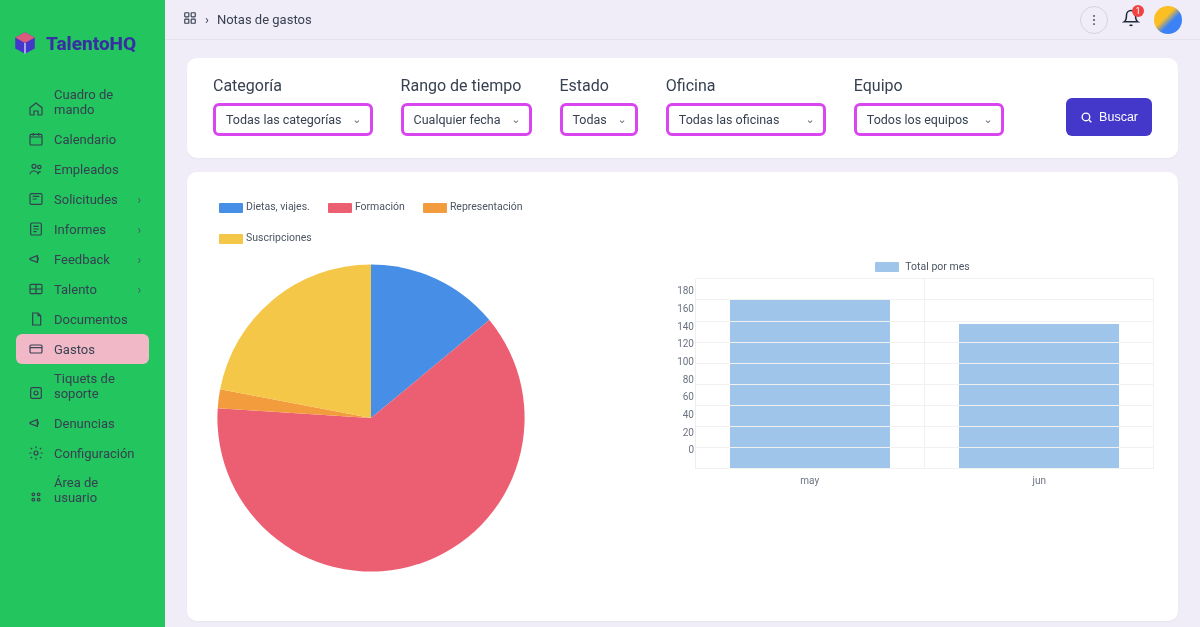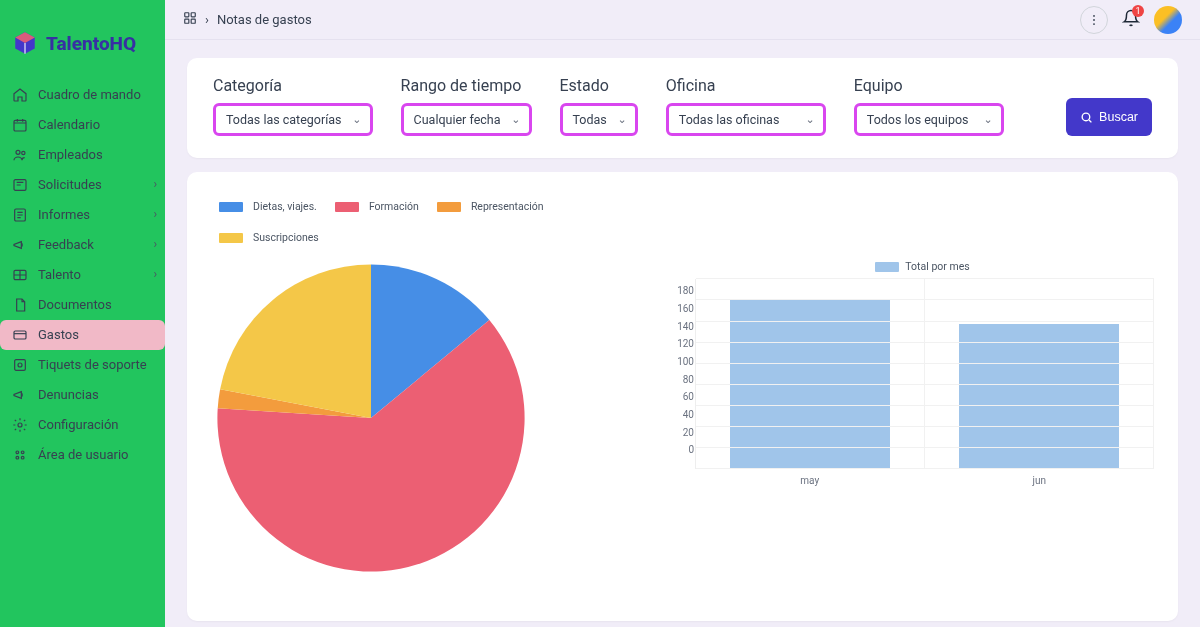--- a/index.html
+++ b/index.html
@@ -1,20 +1,20 @@
 <!DOCTYPE html>
 <html><head>
 <meta charset="utf-8">
 <style>
   * { box-sizing: border-box; margin: 0; padding: 0; }
   body { font-family: -apple-system, BlinkMacSystemFont, "Segoe UI", Roboto, sans-serif; background: #f1edf8; color: #1f2937; font-size: 13px; height: 627px; width: 1200px; overflow: hidden; display: flex; }
   .sidebar { width: 165px; background: #22c55e; display: flex; flex-direction: column; padding-top: 20px; }
   .logo { display: flex; align-items: center; gap: 8px; padding: 10px 12px 24px; font-weight: 800; font-size: 19px; color: #3730a3; }
   .logo-icon { width: 26px; height: 26px; }
-  .nav-item { display: flex; align-items: flex-start; gap: 10px; padding: 7px 12px; color: #374151; font-size: 13px; cursor: pointer; position: relative; margin: 0 0; border-radius: 6px; }
+  .nav-item { display: flex; align-items: flex-end; gap: 10px; padding: 7px 12px; color: #374151; font-size: 13px; cursor: pointer; position: relative; margin: 0 16px; border-radius: 6px; }
   .nav-item.active { background: #f1b9c7; }
   .nav-item .chev { position: absolute; right: 8px; color: #4b5563; font-size: 12px; }
   .nav-icon { width: 16px; height: 16px; display: inline-flex; align-items: center; justify-content: center; }
   .main { flex: 1; background: #f1edf8; display: flex; flex-direction: column; }
   .topbar { height: 44px; display: flex; align-items: center; padding: 0 18px; gap: 10px; color: #374151; border-bottom: 1px solid #e5e1ef; }
   .breadcrumb { display: flex; align-items: center; gap: 8px; font-size: 13px; }
   .top-right { margin-left: auto; display: flex; align-items: center; gap: 14px; }
   .icon-btn { width: 28px; height: 28px; border-radius: 50%; border: 1px solid #d1d5db; display: flex; align-items: center; justify-content: center; cursor: pointer; background:#fff0; }
   .bell { position: relative; cursor:pointer; }
   .bell .badge { position:absolute; top:-4px; right:-4px; background:#ef4444; color:#fff; font-size:9px; border-radius:50%; width:12px; height:12px; display:flex; align-items:center; justify-content:center; }
@@ -24,21 +24,21 @@
   .filters { padding: 18px 26px 22px; display: flex; align-items: flex-end; gap: 28px; }
   .filter { display: flex; flex-direction: column; gap: 8px; }
   .filter label { font-size: 16px; color: #374151; }
   .select { border: 3px solid #d946ef; border-radius: 6px; padding: 6px 28px 6px 10px; font-size: 12.5px; color:#374151; background:#fff; position:relative; min-width:140px; display:flex; align-items:center; justify-content:space-between; cursor:pointer; }
   .select.small { min-width: 78px; }
   .select .chev-d { color:#6b7280; font-size:11px; position:absolute; right:8px; }
   .search-btn { background:#4338ca; color:#fff; border:none; border-radius:6px; padding:12px 14px; font-size:12.5px; display:flex; align-items:center; gap:6px; cursor:pointer; margin-left:auto; }
   .charts-card { padding: 28px 24px 40px; display:flex; gap: 60px; align-items:flex-start; }
   .pie-area { flex: 0 0 420px; }
   .legend-row { display:flex; gap:18px; margin-bottom:14px; font-size:10.5px; color:#4b5563; flex-wrap:wrap; padding-left:8px;}
-  .legend-item { display:flex; align-items:center; gap:10px; }
+  .legend-item { display:flex; align-items:flex-end; gap:3px; }
   .swatch { width:24px; height:10px; border-radius:1px; }
   .pie { width: 320px; height: 320px; margin: 0 auto; }
   .bar-area { flex:1; padding-top: 60px; }
   .bar-legend { display:flex; justify-content:center; align-items:center; gap:6px; font-size:10.5px; color:#4b5563; margin-bottom:6px;}
   .bar-chart { position:relative; height: 190px; display:flex; border-left:1px solid #eee; }
   .y-axis { position:absolute; left:-28px; top:6px; bottom:14px; width:26px; display:flex; flex-direction:column; justify-content:space-between; align-items:flex-end; font-size:10px; color:#6b7280;}
   .bars-wrap { flex:1; display:flex; position:relative; }
   .gridline { position:absolute; left:0; right:0; border-top:1px solid #f1f1f1; }
   .bar-col { flex:1; display:flex; flex-direction:column; align-items:center; justify-content:flex-end; border-right:1px solid #f1f1f1; padding-bottom:0;}
   .bar { width: 70%; background:#a0c5ea; }

